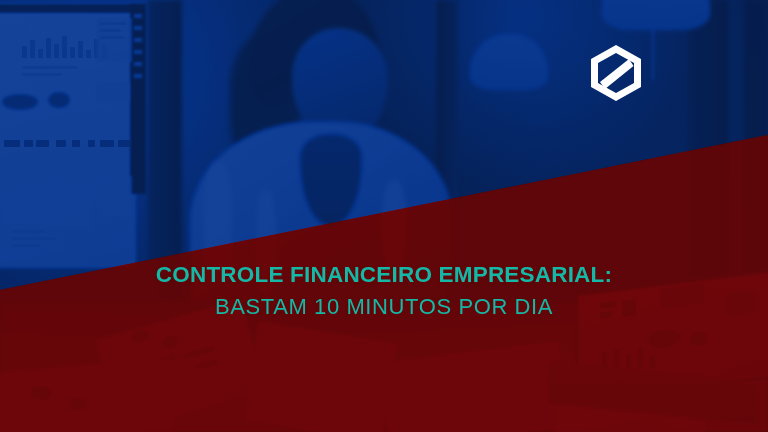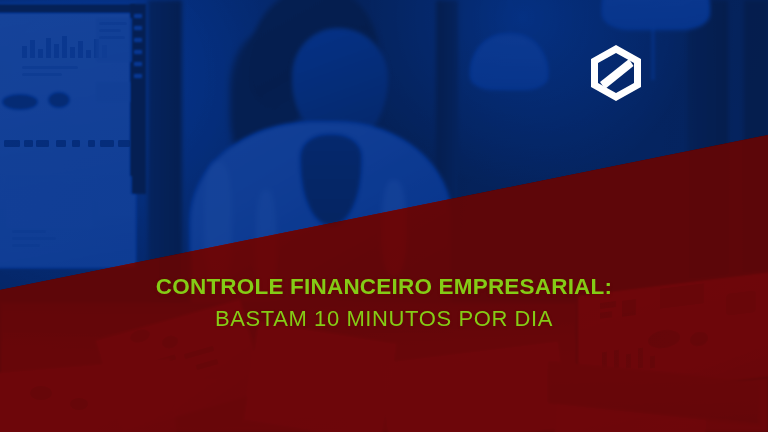--- a/index.html
+++ b/index.html
@@ -176,23 +176,23 @@
     background:#cd0e16;
     opacity:.40;
     clip-path:polygon(0 290px, 768px 135px, 768px 432px, 0 432px);
   }
 
   
   .logo { position:absolute; left:589px; top:44px; width:54px; height:58px; }
 
   
   .headline {
-    position:absolute; left:0; right:0; top:274px;
+    position:absolute; left:0; right:0; top:262px;
     text-align:center;
-    color:#84cc16;
+    color:#14b8a6;
   }
   .title-main {
     font-size:22.5px;
     font-weight:bold;
     letter-spacing:.2px;
     line-height:1.15;
     white-space:nowrap;
     text-shadow:0 1px 3px rgba(110,0,0,.35);
   }
   .title-sub {

